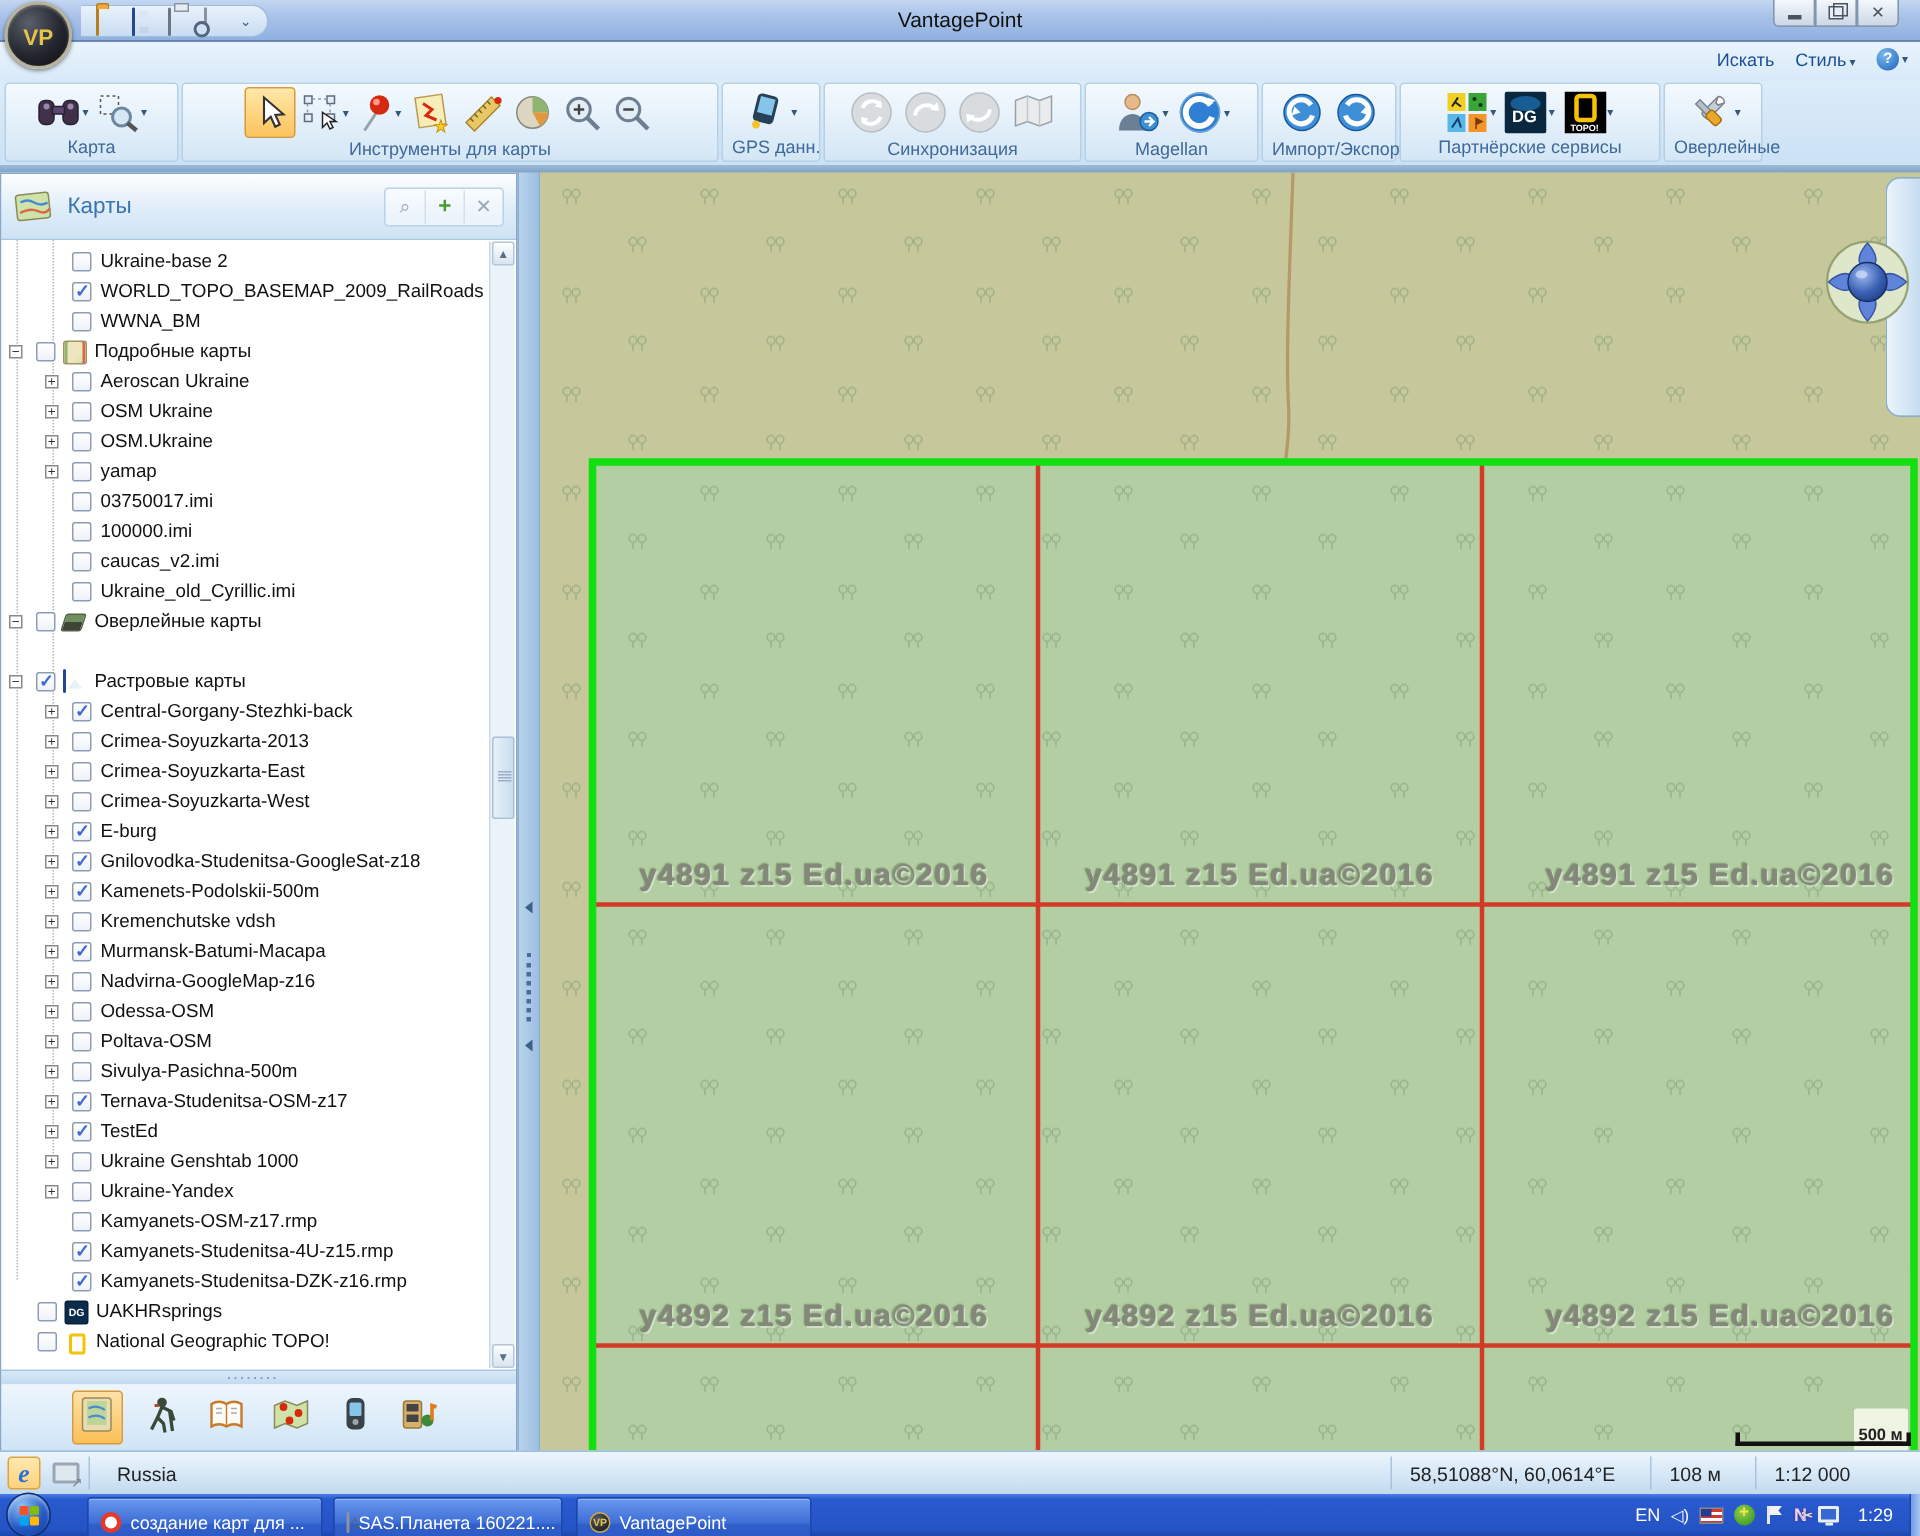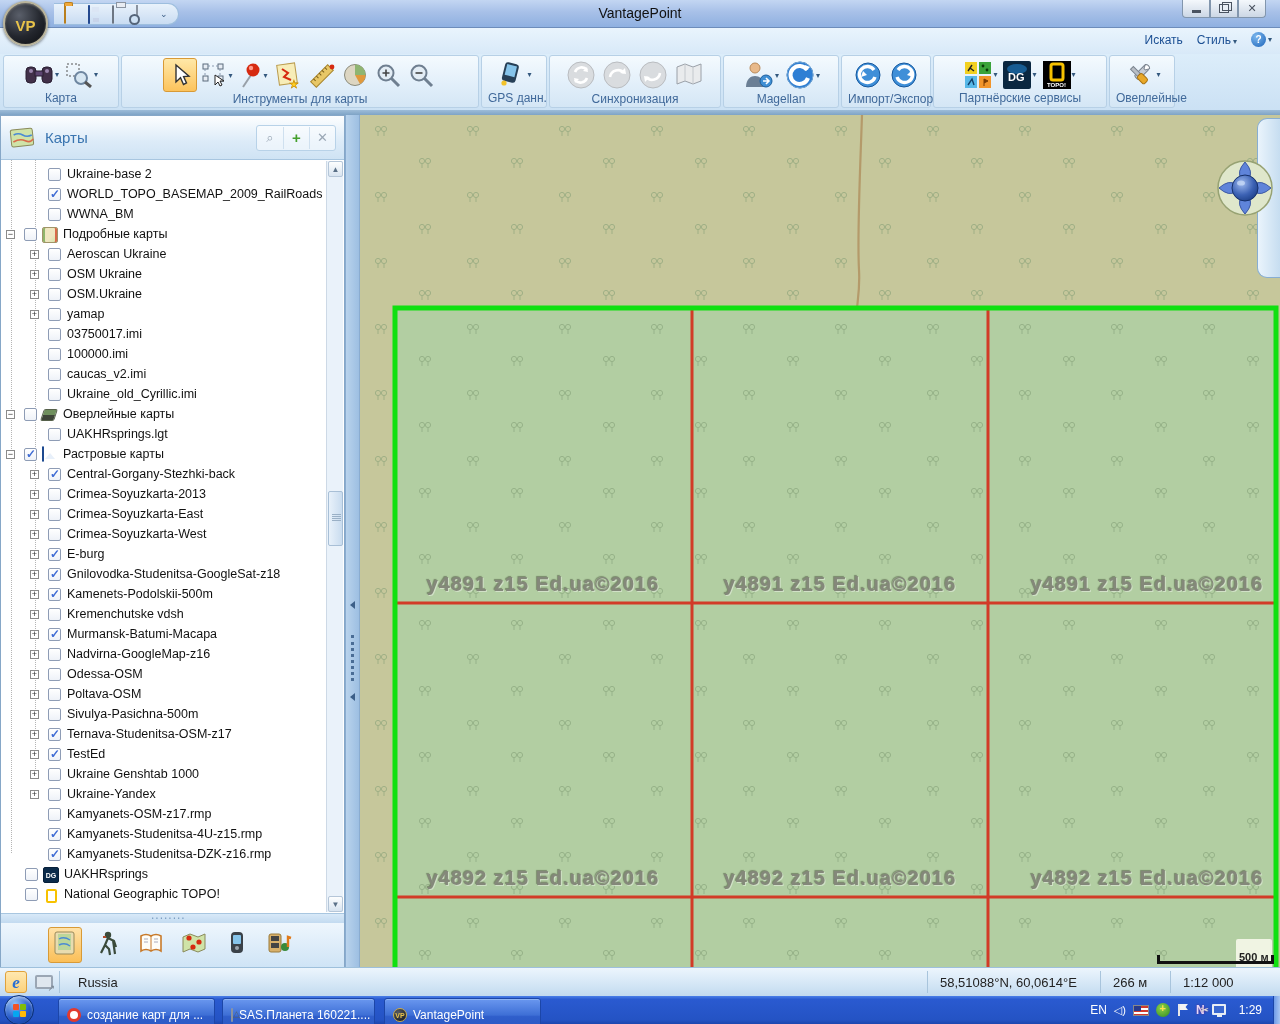--- a/index.html
+++ b/index.html
@@ -553,24 +553,20 @@
           <div class="trow" data-interactable="true" style="top: 225px;">
             <span class="tcb" data-interactable="true" style="left: 47px;"></span>
             <span class="tlabel" data-interactable="false" style="left: 66px;">Ukraine_old_Cyrillic.imi</span>
           </div>
           <div class="trow" data-interactable="true" style="top: 245px;">
             <span class="texp" data-interactable="true" style="left: 5px;">−</span>
             <span class="tcb" data-interactable="true" style="left: 23px;"></span>
             <span class="ticon layers" data-interactable="false" style="left: 41px;"></span>
             <span class="tlabel" data-interactable="false" style="left: 62px;">Оверлейные карты</span>
           </div>
-          <div class="trow" data-interactable="true" style="top: 265px;">
-            <span class="tcb" data-interactable="true" style="left: 47px;"></span>
-            <span class="tlabel" data-interactable="false" style="left: 66px;">UAKHRsprings.lgt</span>
-          </div>
           <div class="trow" data-interactable="true" style="top: 285px;"><span class="texp" data-interactable="true" style="left: 5px;">−</span><span class="tcb checked" data-interactable="true" style="left: 23px;"></span><span class="ticon raster" data-interactable="false" style="left: 41px;"></span><span class="tlabel" data-interactable="false" style="left: 62px;">Растровые карты</span></div>
           <div class="trow" data-interactable="true" style="top: 305px;">
             <span class="texp" data-interactable="true" style="left: 29px;">+</span>
             <span class="tcb checked" data-interactable="true" style="left: 47px;"></span>
             <span class="tlabel" data-interactable="false" style="left: 66px;">Central-Gorgany-Stezhki-back</span>
           </div>
           <div class="trow" data-interactable="true" style="top: 325px;">
             <span class="texp" data-interactable="true" style="left: 29px;">+</span>
             <span class="tcb" data-interactable="true" style="left: 47px;"></span>
             <span class="tlabel" data-interactable="false" style="left: 66px;">Crimea-Soyuzkarta-2013</span>
@@ -786,21 +782,21 @@
   <div id="statusbar" data-interactable="false">
     <div class="sb-left">
       <span class="ie-box" data-interactable="true"><span class="ie-e" data-interactable="false">e</span></span>
       <span class="sb-screen" data-interactable="true"></span>
       <span class="sb-sep"></span>
       <span class="sb-region" data-interactable="false">Russia</span>
     </div>
     <span class="sb-sep"></span>
     <span class="sb-cell" style="width:168px" data-interactable="false">58,51088°N, 60,0614°E</span>
     <span class="sb-sep"></span>
-    <span class="sb-cell" style="width:65px" data-interactable="false">266 м</span>
+    <span class="sb-cell" style="width:65px" data-interactable="false">108 м</span>
     <span class="sb-sep"></span>
     <span class="sb-cell" style="width:90px" data-interactable="false">1:12 000</span>
   </div>
 
   <div id="taskbar" data-interactable="false">
     <div class="start-orb" data-interactable="true">
       <span class="orb-flag" data-interactable="false">
         <i style="background:#f35325"></i>
           <i style="background:#81bc06"></i>
           <i style="background:#05a6f0"></i>

